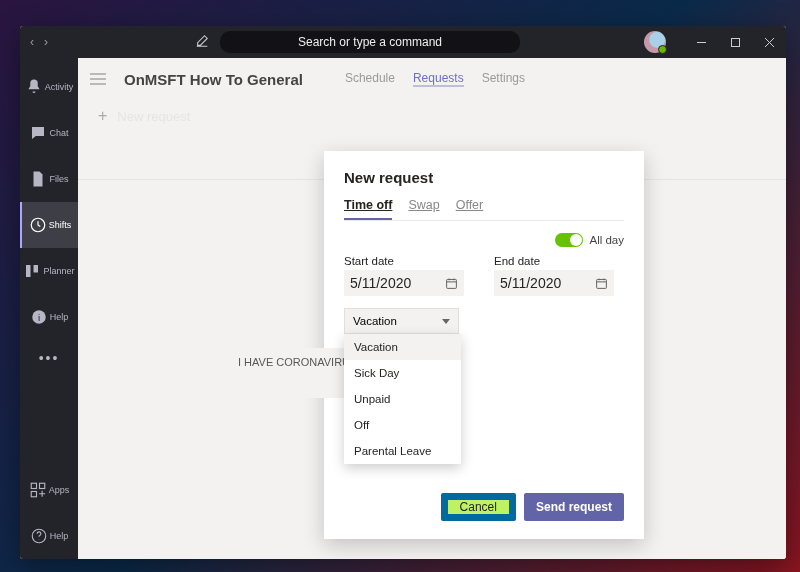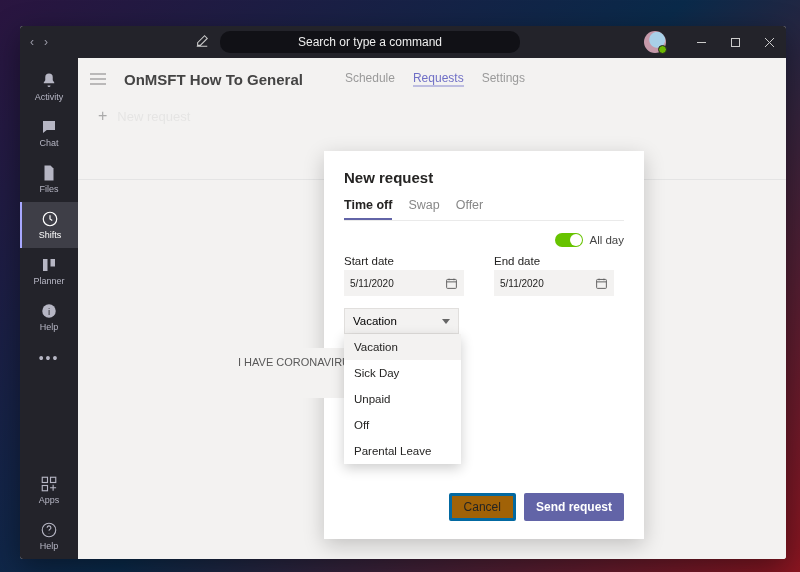--- a/index.html
+++ b/index.html
@@ -25,21 +25,21 @@
   .profile { position: absolute; right: 120px; width: 22px; height: 22px; border-radius: 50%; background: radial-gradient(circle at 60% 40%, #a8d0e8 0 40%, #c599aa 45% 100%); }
   .presence { position: absolute; bottom: -1px; right: -1px; width: 9px; height: 9px; border-radius: 50%; background: #6bb700; border: 1.5px solid #23232a; }
   .win-controls { position: absolute; right: 0; display: flex; height: 100%; }
   .win-controls div { width: 34px; display: flex; align-items: center; justify-content: center; color: #ccc; cursor: pointer; font-size: 12px;}
   .win-controls svg { stroke: #ccc; }
 
   .body-row { flex: 1; display: flex; min-height: 0; }
 
   
   .rail { width: 58px; background: #23232a; display: flex; flex-direction: column; align-items: center; padding-top: 6px; color: #b6b6c4; }
-  .rail-item { width: 58px; height: 46px; display: flex; flex-direction: column; align-items: center; justify-content: center; gap: 2px; font-size: 9px; cursor: pointer; color: #b6b6c4; }
+  .rail-item { width: 58px; height: 46px; display: flex; align-items: center; justify-content: center; gap: 2px; font-size: 9px; cursor: pointer; color: #b6b6c4; }
   .rail-item svg { width: 18px; height: 18px; fill: #b6b6c4; }
   .rail-item.active { background: #3e3e47; color: #fff; border-left: 2px solid #a8a8ff; }
   .rail-item.active svg { fill: #fff; }
   .rail-spacer { flex: 1; }
   .rail-more { letter-spacing: 2px; font-size: 14px; height: 36px; display: flex; align-items: center; justify-content: center; width: 100%; cursor: pointer;}
 
   
   .main { flex: 1; background: #f3f2f1; position: relative; }
   .main-header { height: 42px; display: flex; align-items: center; padding: 0 12px; gap: 18px; color: #999; font-size: 13px;}
   .hamburger { width: 16px; height: 12px; display: flex; flex-direction: column; justify-content: space-between; cursor: pointer; opacity: .4;}
@@ -52,45 +52,45 @@
   .sub-toolbar .plus { font-size: 16px; line-height: 1; color: #aaa;}
   .main-divider { position: absolute; left: 0; right: 0; top: 121px; border-top: 1px solid #e4e4e4; }
 
   
   .modal {
     position: absolute; left: 246px; top: 93px; width: 320px; height: 388px;
     background: #fff; box-shadow: 0 6px 20px rgba(0,0,0,.2); padding: 18px 20px; 
   }
   .modal h2 { font-size: 15px; font-weight: 700; color: #252423; margin-bottom: 12px; }
   .modal-tabs { display: flex; gap: 16px; font-size: 12.5px; color: #888; border-bottom: 1px solid #eaeaea; margin-bottom: 12px;}
-  .modal-tabs span { padding-bottom: 6px; cursor: pointer; }
+  .modal-tabs span { padding-bottom: 6px; cursor: pointer; text-decoration: underline; }
   .modal-tabs .sel { font-weight: 700; color: #252423; border-bottom: 2px solid #6264a7; }
   .allday-row { display: flex; justify-content: flex-end; align-items: center; gap: 6px; font-size: 11.5px; color: #444; margin-bottom: 8px; }
   .toggle { width: 28px; height: 14px; border-radius: 8px; background: #67c300; position: relative; }
   .toggle::after { content: ''; position: absolute; right: 1px; top: 1px; width: 12px; height: 12px; background: #fff; border-radius: 50%; }
 
   .date-row { display: flex; gap: 30px; margin-bottom: 12px; }
   .field { display: flex; flex-direction: column; gap: 3px; width: 120px; }
   .field label { font-size: 11.5px; color: #252423; }
-  .date-in { height: 26px; background: #f3f2f1; display: flex; align-items: center; justify-content: space-between; padding: 0 6px; font-size: 10px; color: #252423; cursor: pointer;}
+  .date-in { height: 26px; background: #f3f2f1; display: flex; align-items: center; justify-content: space-between; padding: 0 6px; font-size: 14px; color: #252423; cursor: pointer;}
   .date-in svg { width: 13px; height: 13px; fill: none; stroke: #616161; stroke-width: 1.2;}
 
   .reason-label { font-size: 11.5px; color: #252423; margin-bottom: 3px; display: block;}
   .reason-sel { width: 115px; height: 26px; background: #f3f2f1; border: 1px solid #e1dfdd; display:flex; align-items:center; justify-content: space-between; padding: 0 8px; font-size: 11.5px; cursor: pointer; position: relative;}
   .chevron { width: 0; height: 0; border-left: 4px solid transparent; border-right: 4px solid transparent; border-top: 5px solid #666; }
 
   .dropdown { position: absolute; left: -1px; top: 25px; width: 117px; background: #fff; box-shadow: 0 4px 12px rgba(0,0,0,.2); z-index: 5; }
   .dropdown div { height: 26px; display: flex; align-items: center; padding: 0 10px; font-size: 11.5px; color: #252423; cursor: pointer;}
   .dropdown div.hover { background: #f3f2f1; }
 
   .note { position: absolute; left: 150px; top: 290px; width: 160px; height: 50px; background: #f3f2f1; font-size: 11px; color: #595959; padding: 8px 10px; }
 
   .modal-actions { position: absolute; bottom: 18px; right: 20px; display: flex; gap: 8px; }
   .btn { height: 28px; padding: 0 12px; font-size: 12px; border-radius: 2px; display: flex; align-items: center; cursor: pointer; }
-  .btn-secondary { background: #a16207; border: 3px solid #0369a1; color: #252423; }
+  .btn-secondary { background: #bef264; border: 7px solid #0369a1; color: #252423; }
   .btn-primary { background: #6264a7; color: #fff; font-weight: 600; }
 </style>
 </head>
 <body>
 
 <div class="wallpaper">
   <div class="window">
 
     <div class="titlebar">
       <div class="nav-arrows">

